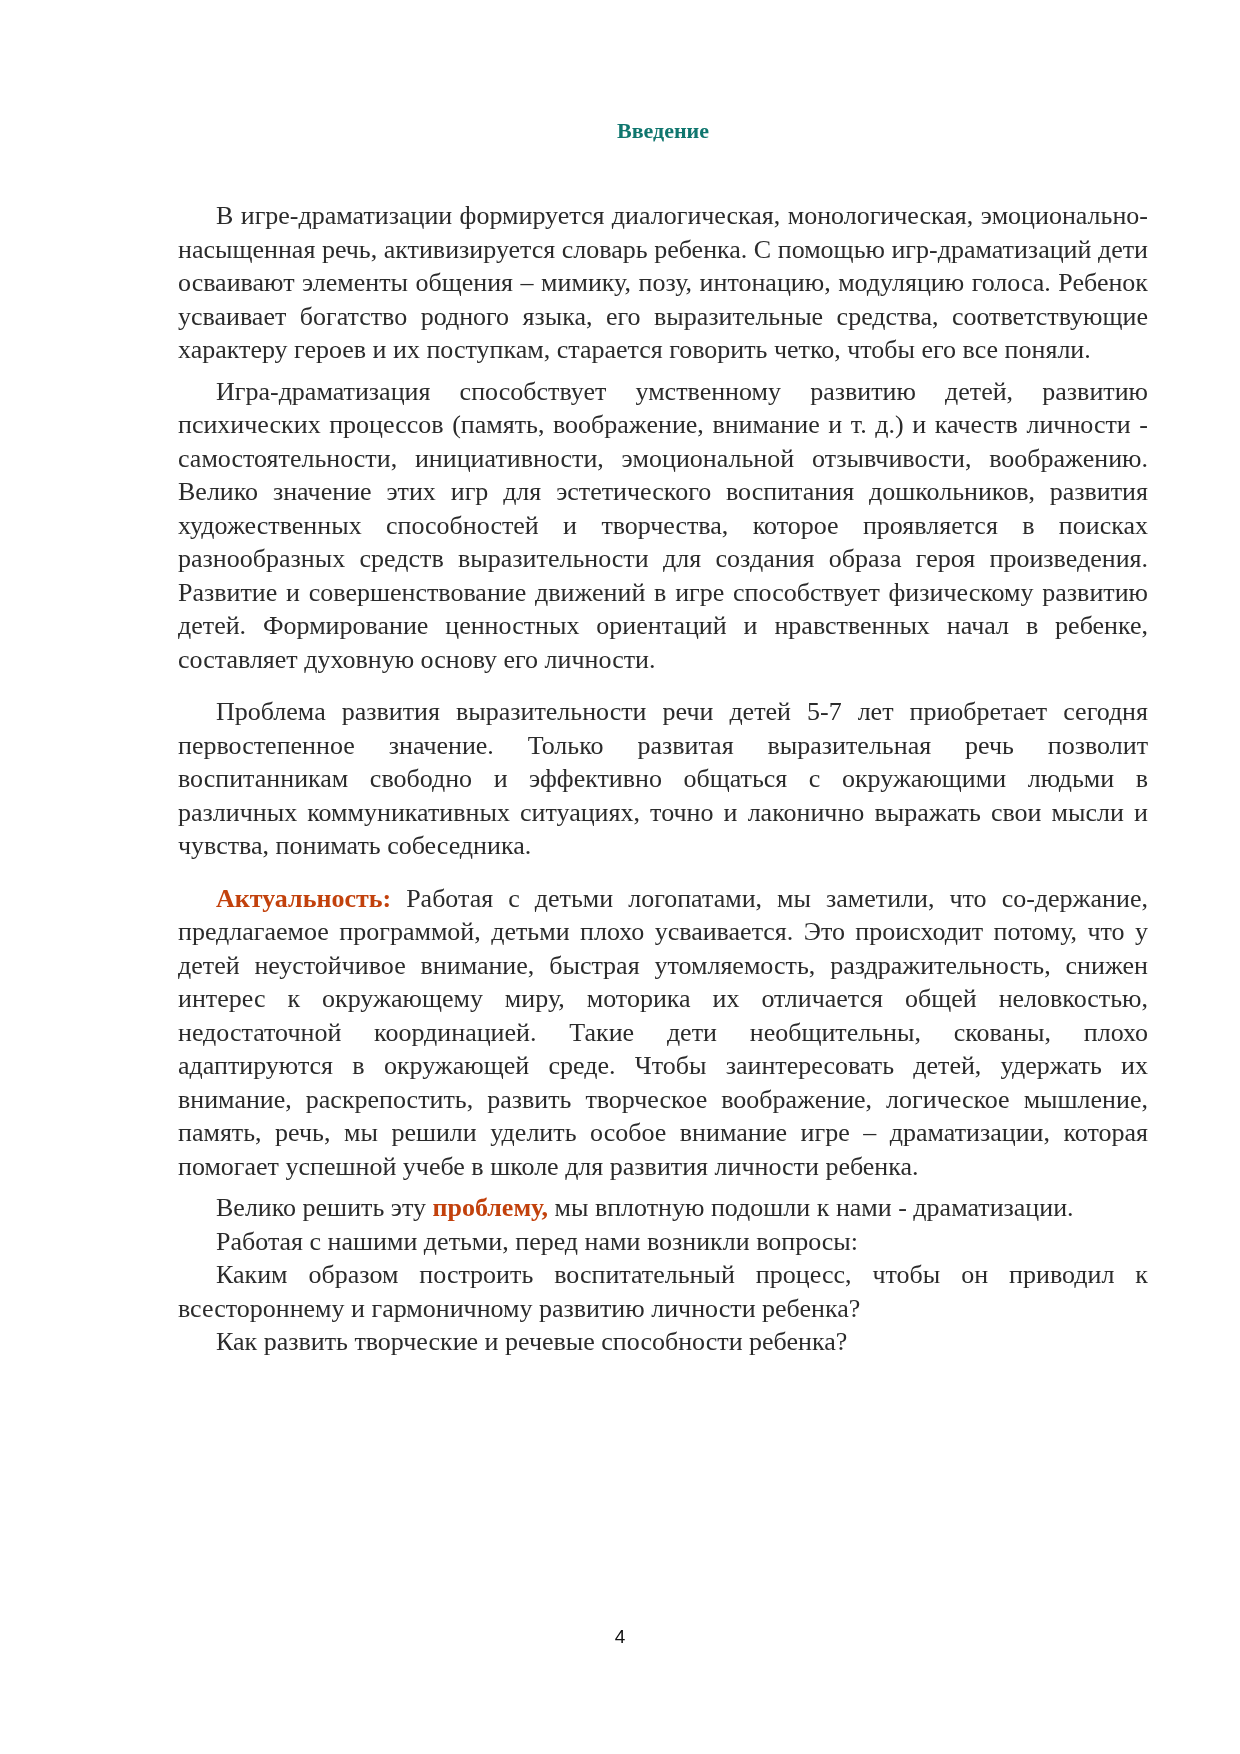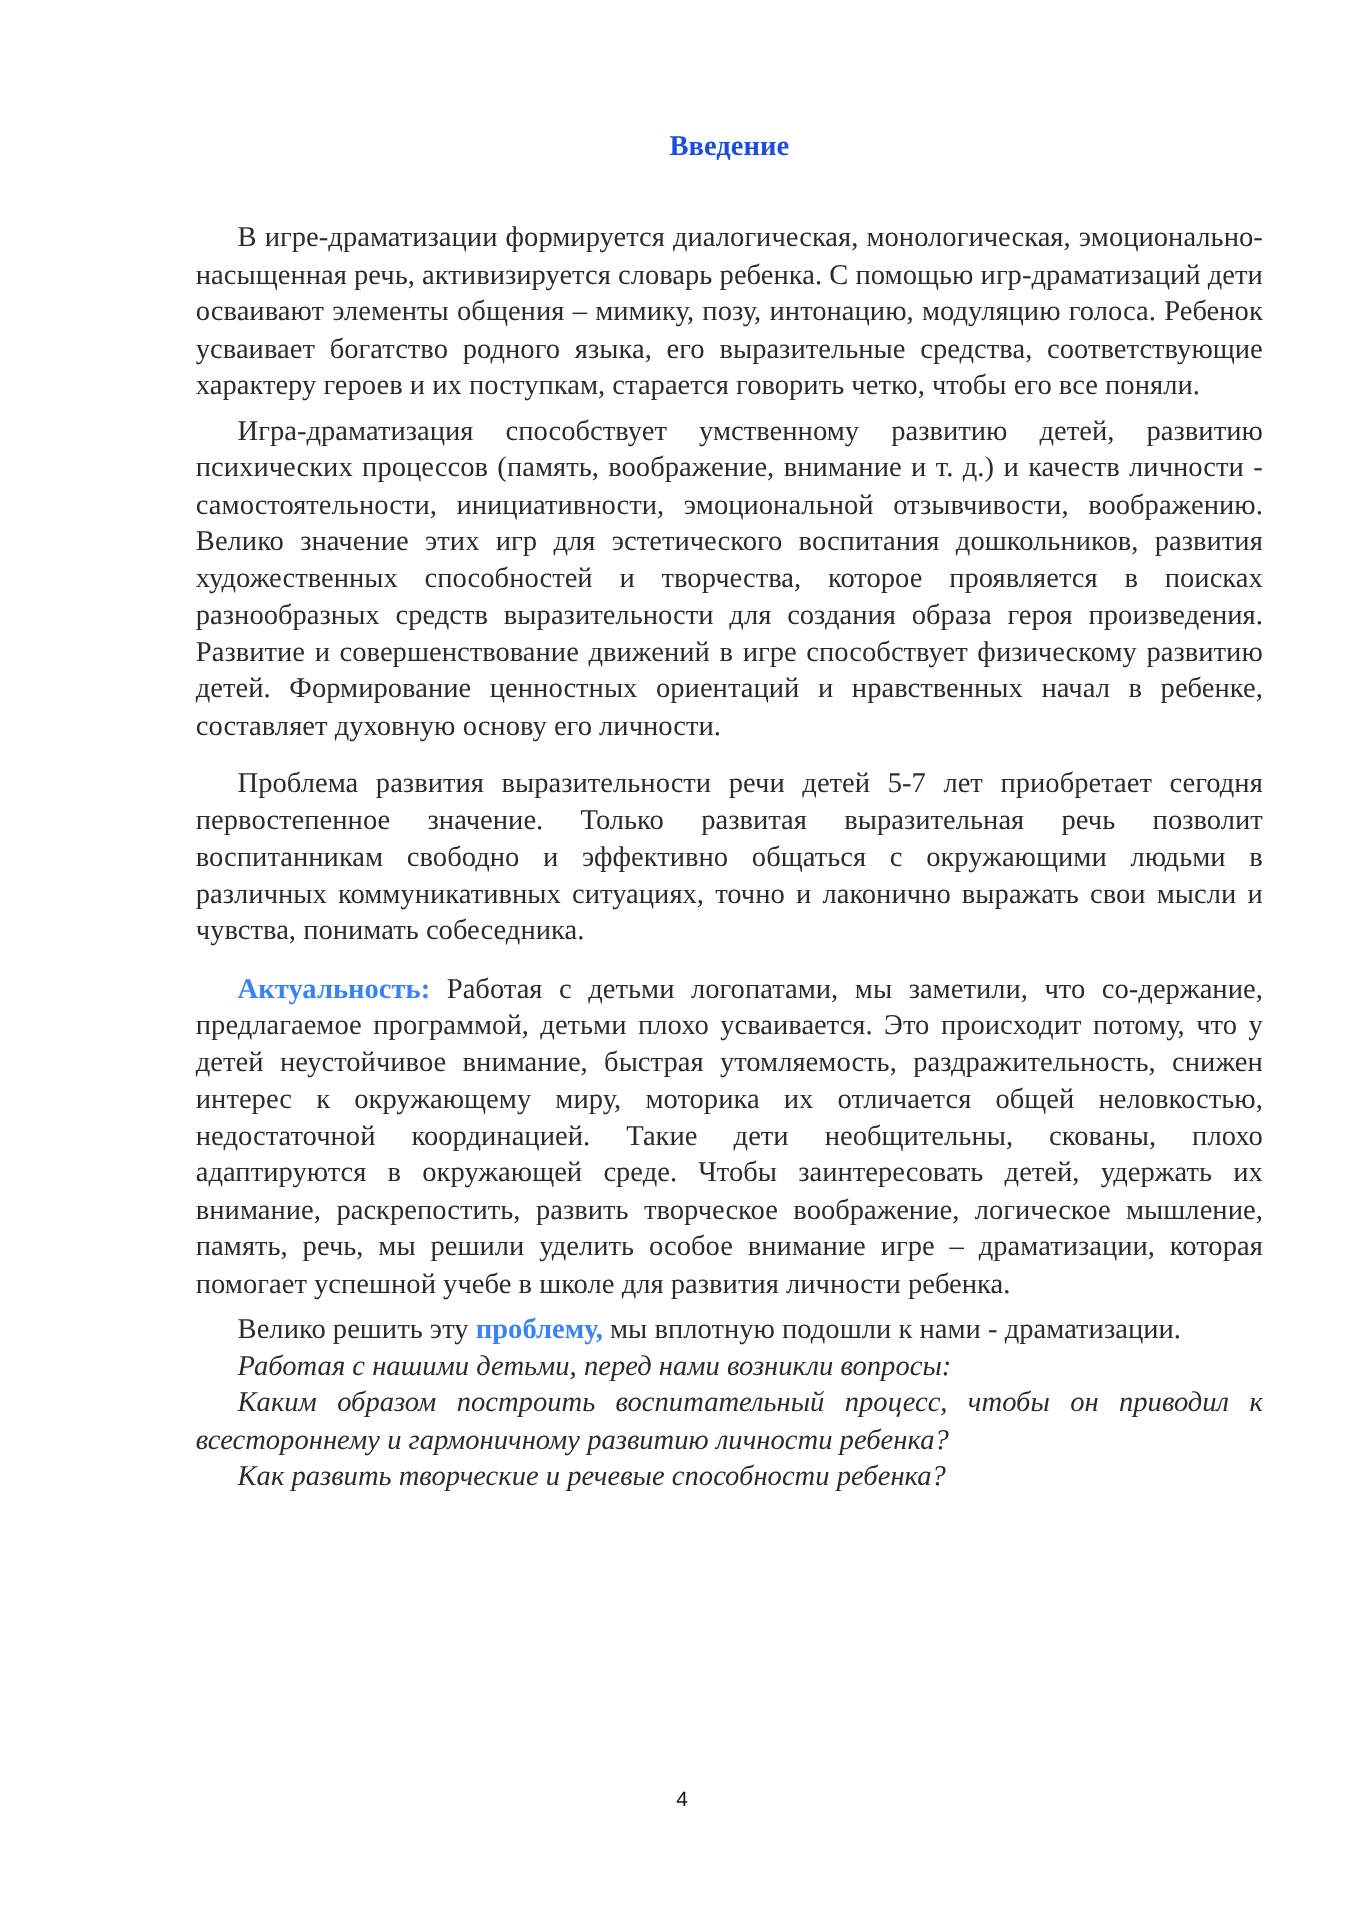--- a/index.html
+++ b/index.html
@@ -21,41 +21,41 @@
     top: 0;
     width: 970px;
   }
   .title {
     position: absolute;
     top: 118px;
     left: 0;
     width: 970px;
     text-align: center;
     font-weight: bold;
-    font-size: 26px;
-    color: #1d4ed8;
+    font-size: 22px;
+    color: #0f766e;
     margin: 0;
   }
   .body {
     position: absolute;
     top: 180px;
     left: 0;
     width: 970px;
     font-size: 26px;
     line-height: 33.5px;
   }
   p {
     margin: 0;
     text-align: justify;
     text-indent: 38px;
   }
   p.gap { margin-top: 19px; }
   p.gap-lg { margin-top: 8px; }
-  p.tight { margin-top: 0; font-style: italic; }
-  .bold { font-weight: bold; color: #3b82f6; }
+  p.tight { margin-top: 0; }
+  .bold { font-weight: bold; color: #c2410c; }
   .page-number {
     position: absolute;
     top: 1626px;
     left: 0;
     width: 1240px;
     text-align: center;
     font-family: "Liberation Sans", "DejaVu Sans", sans-serif;
     font-size: 19px;
     color: #111;
   }

